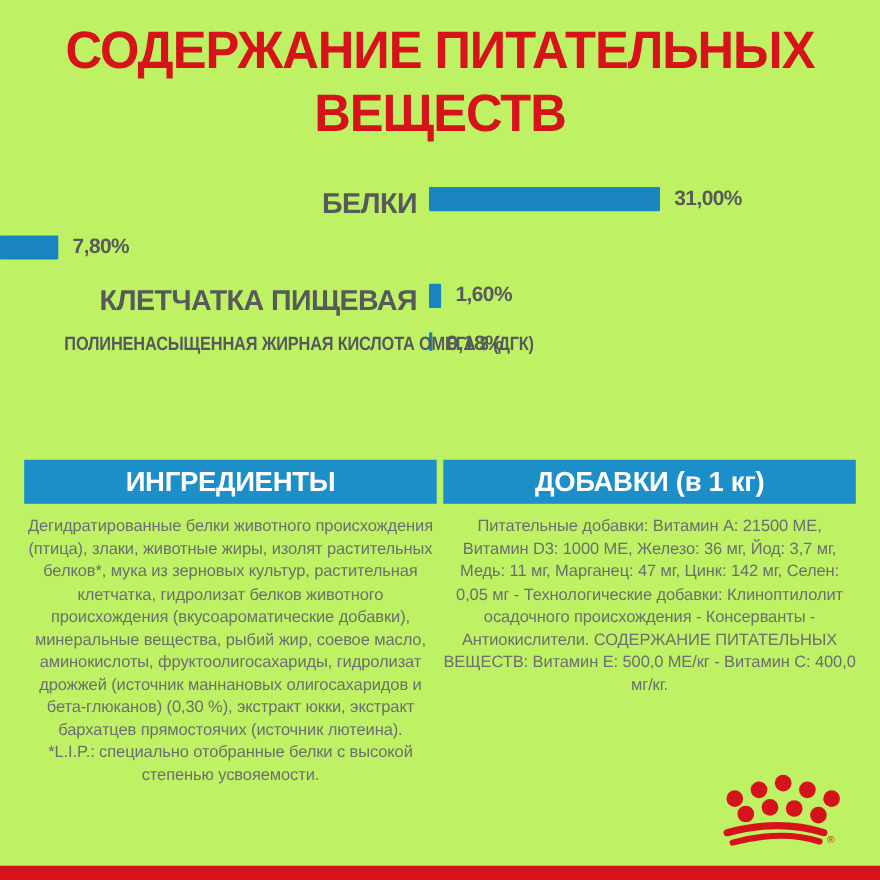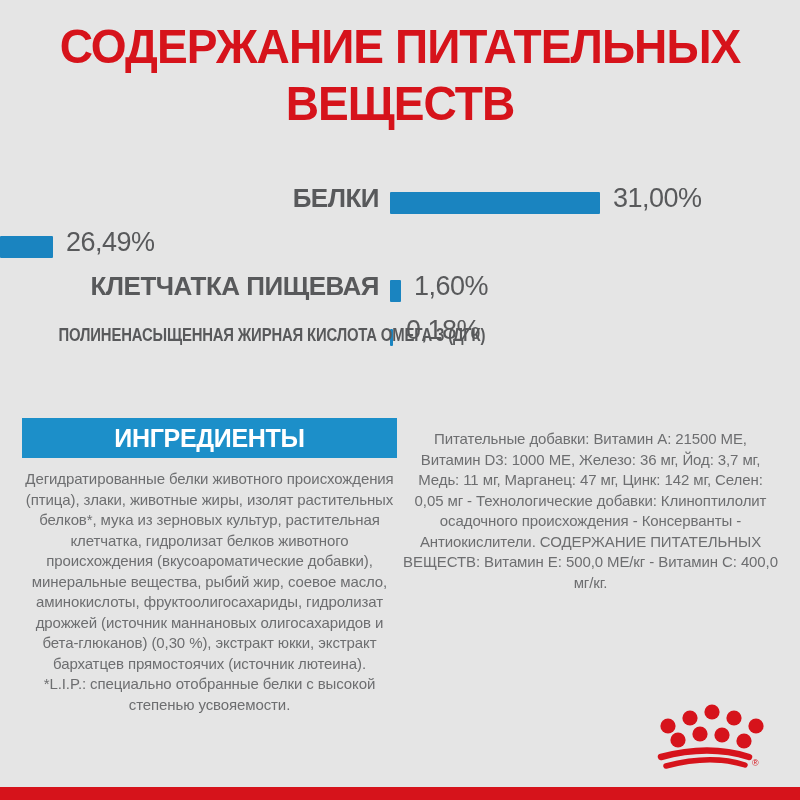--- a/index.html
+++ b/index.html
@@ -3,60 +3,60 @@
 <meta charset="utf-8">
 <style>
   * { margin: 0; padding: 0; box-sizing: border-box; }
   html, body { width: 800px; height: 800px; }
   body {
     font-family: "Liberation Sans", "DejaVu Sans", sans-serif;
     background: #ffffff;
     position: relative;
     overflow: hidden;
   }
-  .page { position: absolute; inset: 0; background: #e5e5e5; }
+  .page { position: absolute; inset: 0; background: #bef264; }
 
   
   .title {
     position: absolute;
     top: 18px; left: 0; right: 0;
     text-align: center;
     color: #d6131b;
     font-size: 48px;
     line-height: 57px;
     font-weight: bold;
     letter-spacing: -1px;
     transform: scaleX(0.96);
   }
 
   
   .chart { position: absolute; top: 170px; left: 0; width: 800px; }
-  .chart-row { display: flex; align-items: flex-end; height: 44px; }
+  .chart-row { display: flex; align-items: flex-start; height: 44px; }
   .chart-label {
     flex: 0 0 390px; width: 390px;
     text-align: right;
     padding-right: 11px;
     font-weight: bold;
     font-size: 26px;
     color: #58595b;
     letter-spacing: -0.5px;
     white-space: nowrap;
   }
   .chart-row:last-child .chart-label {
     font-size: 17.5px;
     transform: scaleX(0.85);
     transform-origin: right center;
     letter-spacing: -0.2px;
   }
   .chart-bar { height: 22px; border-radius: 1px; }
   .chart-row:last-child .chart-bar { height: 17px; }
   .chart-value {
     margin-left: 13px;
-    font-weight: normal;
-    font-size: 27px;
+    font-weight: bold;
+    font-size: 19px;
     color: #58595b;
     letter-spacing: -0.5px;
   }
 
   
   .columns {
     position: absolute;
     top: 418px; left: 22px; right: 22px;
     display: flex;
     gap: 6px;
@@ -102,21 +102,21 @@
   <h1 class="title"><span>СОДЕРЖАНИЕ ПИТАТЕЛЬНЫХ</span><br><span>ВЕЩЕСТВ</span></h1>
 
   <div class="chart" id="chart">
       <div class="chart-row">
         <span class="chart-label">БЕЛКИ</span>
         <div class="chart-bar" style="width: 210px; background: rgb(26, 132, 192);"></div>
         <span class="chart-value">31,00%</span>
       </div>
       <div class="chart-row">
         <div class="chart-bar" style="width: 53px; background: rgb(26, 132, 192);"></div>
-        <span class="chart-value">26,49%</span>
+        <span class="chart-value">7,80%</span>
       </div>
       <div class="chart-row">
         <span class="chart-label">КЛЕТЧАТКА ПИЩЕВАЯ</span>
         <div class="chart-bar" style="width: 11px; background: rgb(26, 132, 192);"></div>
         <span class="chart-value">1,60%</span>
       </div>
       <div class="chart-row">
         <span class="chart-label">ПОЛИНЕНАСЫЩЕННАЯ ЖИРНАЯ КИСЛОТА ОМЕГА 3 (ДГК)</span>
         <div class="chart-bar" style="width: 3px; background: rgb(26, 132, 192);"></div>
         <span class="chart-value">0,18%</span>
@@ -125,20 +125,21 @@
 
   <div class="columns">
     <section class="col">
       <div class="col-header">ИНГРЕДИЕНТЫ</div>
       <div class="col-body">
         <p>Дегидратированные белки животного происхождения (птица), злаки, животные жиры, изолят растительных белков*, мука из зерновых культур, растительная клетчатка, гидролизат белков животного происхождения (вкусоароматические добавки), минеральные вещества, рыбий жир, соевое масло, аминокислоты, фруктоолигосахариды, гидролизат дрожжей (источник маннановых олигосахаридов и бета-глюканов) (0,30 %), экстракт юкки, экстракт бархатцев прямостоячих (источник лютеина).</p>
         <p>*L.I.P.: специально отобранные белки с высокой степенью усвояемости.</p>
       </div>
     </section>
     <section class="col">
+      <div class="col-header">ДОБАВКИ (в 1 кг)</div>
       <div class="col-body">
         <p>Питательные добавки: Витамин А: 21500 МЕ, Витамин D3: 1000 МЕ, Железо: 36 мг, Йод: 3,7 мг, Медь: 11 мг, Марганец: 47 мг, Цинк: 142 мг, Селен: 0,05 мг - Технологические добавки: Клиноптилолит осадочного происхождения - Консерванты - Антиокислители. СОДЕРЖАНИЕ ПИТАТЕЛЬНЫХ ВЕЩЕСТВ: Витамин Е: 500,0 МЕ/кг - Витамин С: 400,0 мг/кг.</p>
       </div>
     </section>
   </div>
 
   <div class="logo">
     <svg viewBox="0 0 124 78" xmlns="http://www.w3.org/2000/svg">
       <g fill="#d6131b">
 

